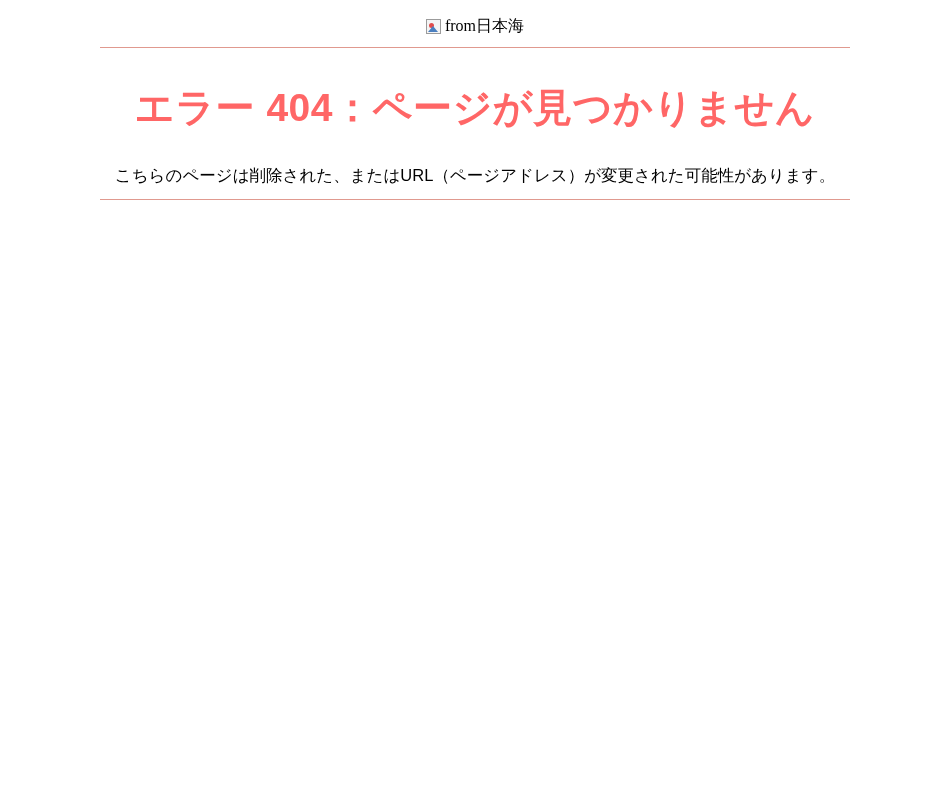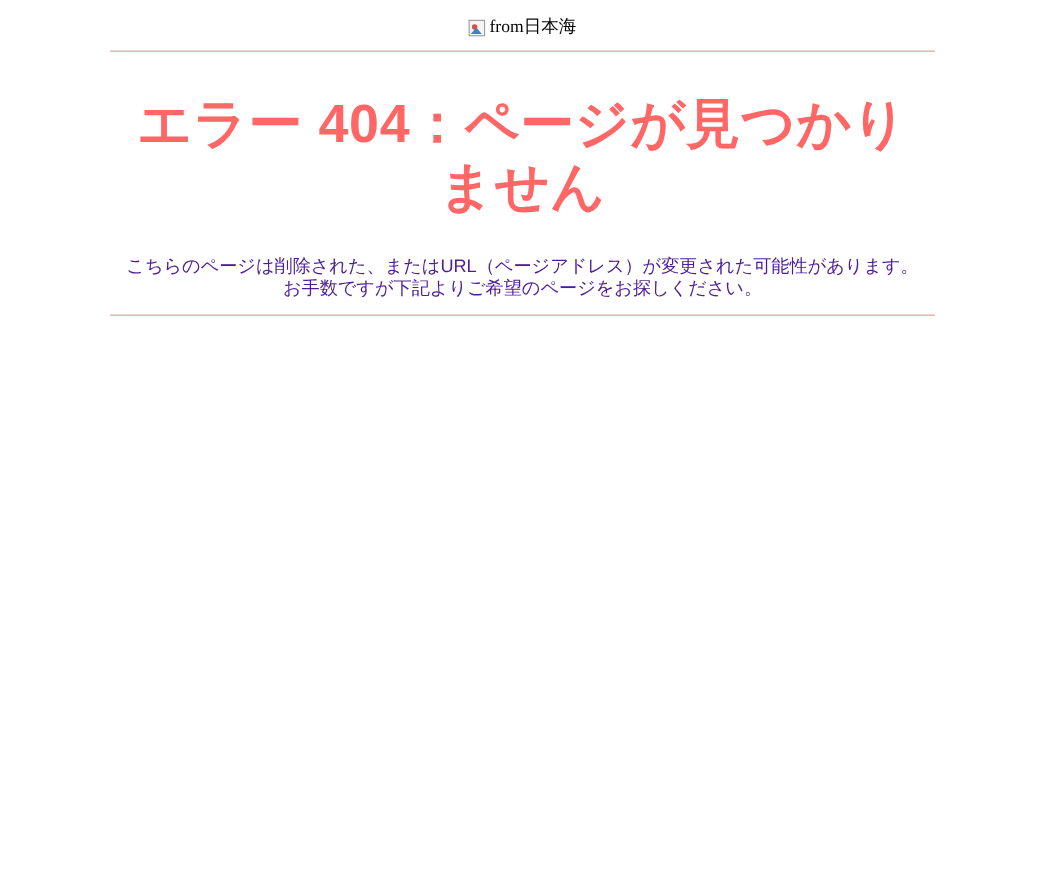--- a/index.html
+++ b/index.html
@@ -71,31 +71,31 @@
     margin: 0 100px;
     height: 0;
   }
   .content {
     padding: 0 100px;
     text-align: center;
   }
   .error-title {
     font-family: "Liberation Sans", sans-serif;
     font-weight: bold;
-    font-size: 49px;
+    font-size: 39px;
     line-height: 1.15;
     color: #ff6666;
     margin: 38px 0 0 0;
     letter-spacing: 0.5px;
   }
   .desc {
     font-family: "Liberation Sans", sans-serif;
     font-size: 16.5px;
     line-height: 20px;
-    color: #4c1d95;
+    color: #000000;
     margin: 34px 0 0 0;
   }
   .desc .line {
     display: block;
   }
   .links {
     margin: 22px 0 0 0;
   }
   .link-row {
     margin: 0 0 12px 0;
@@ -136,21 +136,20 @@
   </div>
 
   <hr class="divider">
 
   <div class="content">
 
     <h1 class="error-title">エラー 404：ページが見つかりません</h1>
 
     <p class="desc">
       <span class="line">こちらのページは削除された、またはURL（ページアドレス）が変更された可能性があります。</span>
-      <span class="line">お手数ですが下記よりご希望のページをお探しください。</span>
     </p>
 
 
   </div>
 
   <hr class="footer-divider">
 
 
 </div>
 

